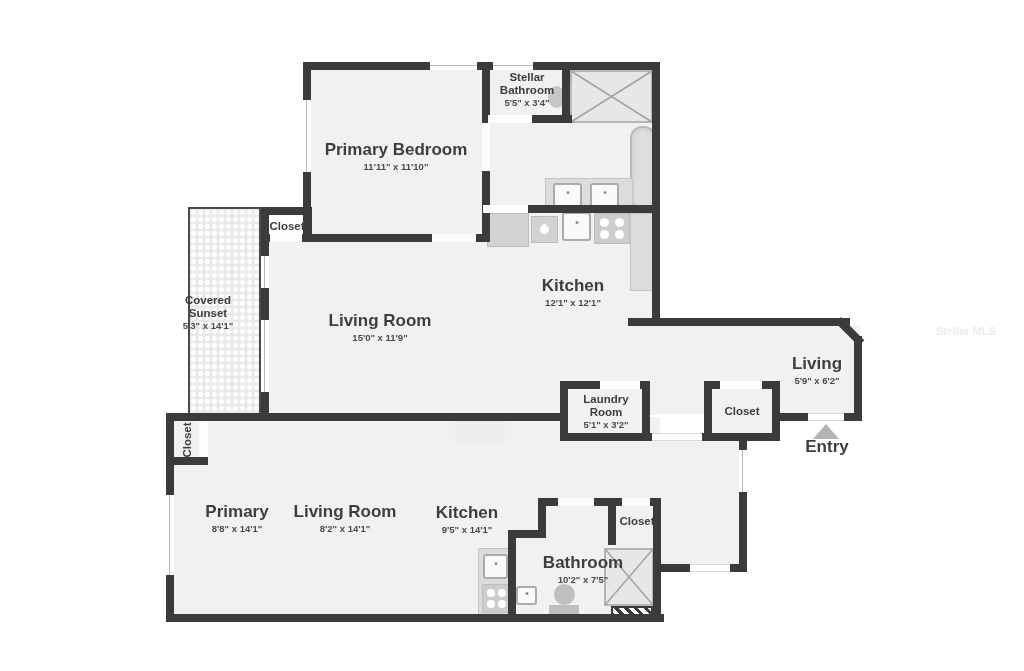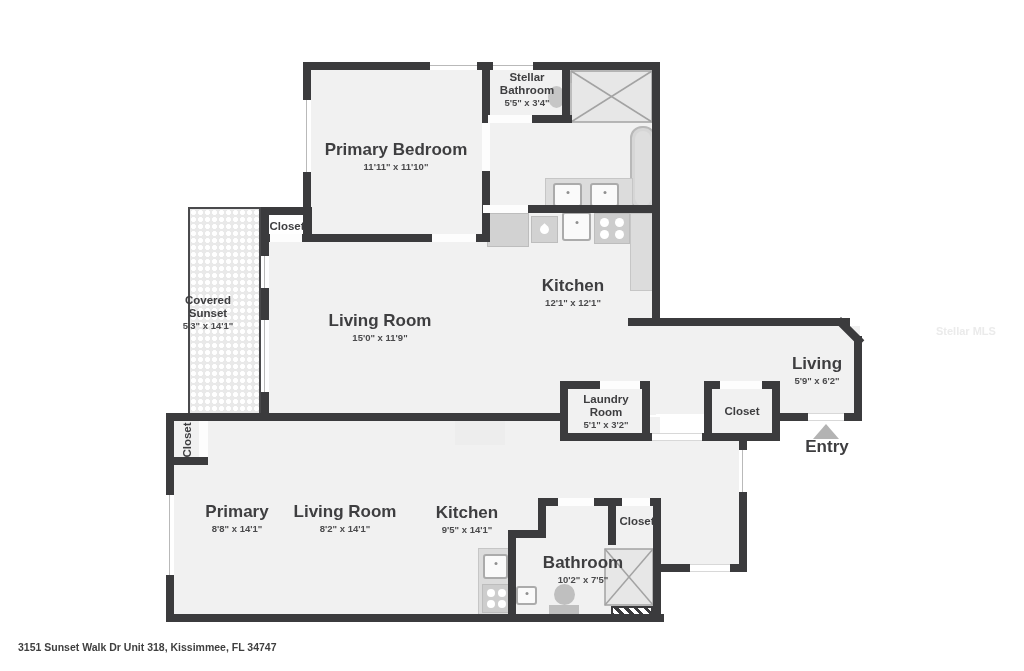--- a/index.html
+++ b/index.html
@@ -236,14 +236,13 @@
   </div>
   <div class="label" style="left:583px;top:569px">
     <div class="rname">Bathroom</div>
     <div class="rdims">10'2" x 7'5"</div>
   </div>
   <div class="label" style="left:637px;top:522px">
     <div class="rname sm">Closet</div>
   </div>
 
   <div class="watermark">Stellar MLS</div>
-  <div class="address">3151 Sunset Walk Dr Unit 318, Kissimmee, FL 34747</div>
 </div>
 
 </body></html>

